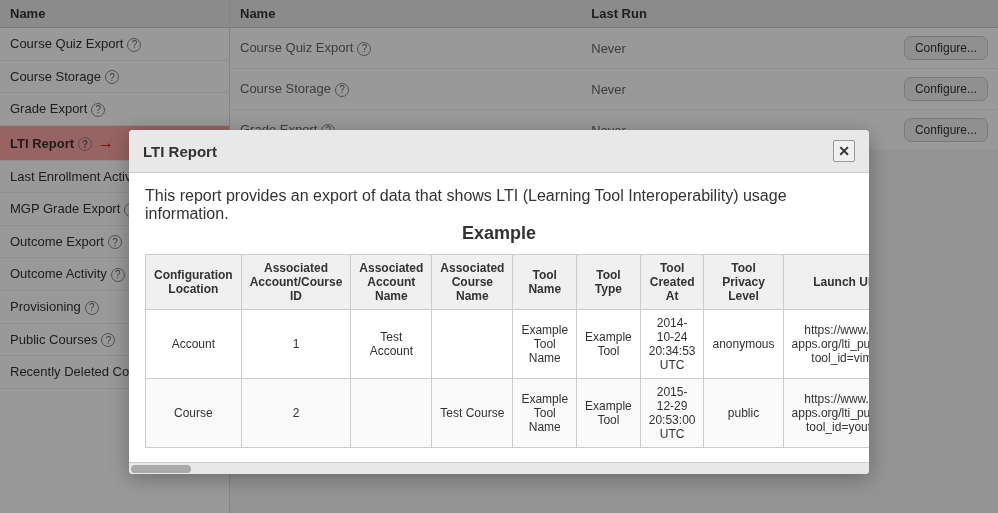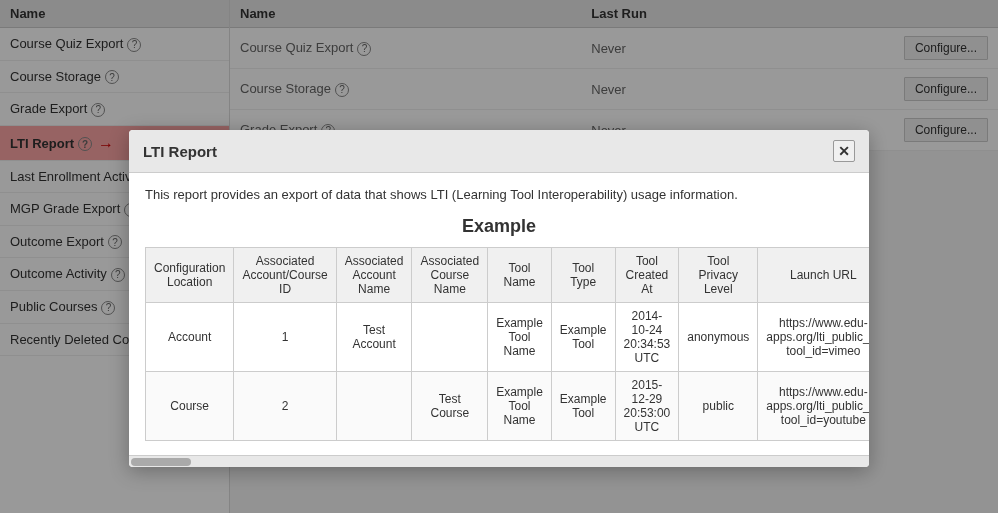--- a/index.html
+++ b/index.html
@@ -93,21 +93,21 @@
     .top-table tbody tr td {
       padding: 8px 10px;
       color: #666;
     }
 
     .configure-btn {
       float: right;
       padding: 4px 10px;
       background: #f0f0f0;
       border: 1px solid #ccc;
-      border-radius: 1px;
+      border-radius: 7px;
       font-size: 12px;
       cursor: pointer;
       color: #333;
     }
 
     
     .modal-overlay {
       position: fixed;
       top: 0; left: 0; right: 0; bottom: 0;
       background: rgba(0,0,0,0.4);
@@ -159,23 +159,22 @@
       border-radius: 2px;
     }
 
     .modal-body {
       padding: 14px 16px;
       overflow-y: auto;
       flex: 1;
     }
 
     .modal-desc {
-      font-size: 13px;
-      color: #333;
-      margin-bottom: 14px;
+      font-size: 16px;
+      color: #333;
     }
 
     .example-heading {
       font-size: 18px;
       font-weight: bold;
       color: #333;
       margin-bottom: 10px;
       text-align: center;
     }
 
@@ -184,21 +183,21 @@
       width: 100%;
       border-collapse: collapse;
       font-size: 12px;
     }
 
     .example-table thead th {
       background: #f0f0f0;
       border: 1px solid #ccc;
       padding: 6px 8px;
       text-align: center;
-      font-weight: normal;
+      font-weight: bold;
       color: #333;
       vertical-align: middle;
     }
 
     .example-table tbody td {
       border: 1px solid #ccc;
       padding: 6px 8px;
       text-align: center;
       vertical-align: middle;
       color: #333;
@@ -252,20 +251,23 @@
           <td style="position: relative;"><span>Last Enrollment Activity</span><span class="help-icon">?</span></td>
         </tr>
         <tr>
           <td style="position: relative;"><span>MGP Grade Export</span><span class="help-icon">?</span></td>
         </tr>
         <tr>
           <td style="position: relative;"><span>Outcome Export</span><span class="help-icon">?</span></td>
         </tr>
         <tr>
           <td style="position: relative;"><span>Outcome Activity</span><span class="help-icon">?</span></td>
+        </tr>
+        <tr>
+          <td style="position: relative;"><span>Provisioning</span><span class="help-icon">?</span></td>
         </tr>
         <tr>
           <td style="position: relative;"><span>Public Courses</span><span class="help-icon">?</span></td>
         </tr>
         <tr>
           <td style="position: relative;"><span>Recently Deleted Courses</span><span class="help-icon">?</span></td>
         </tr>
       </tbody>
   </table>
 </div>

